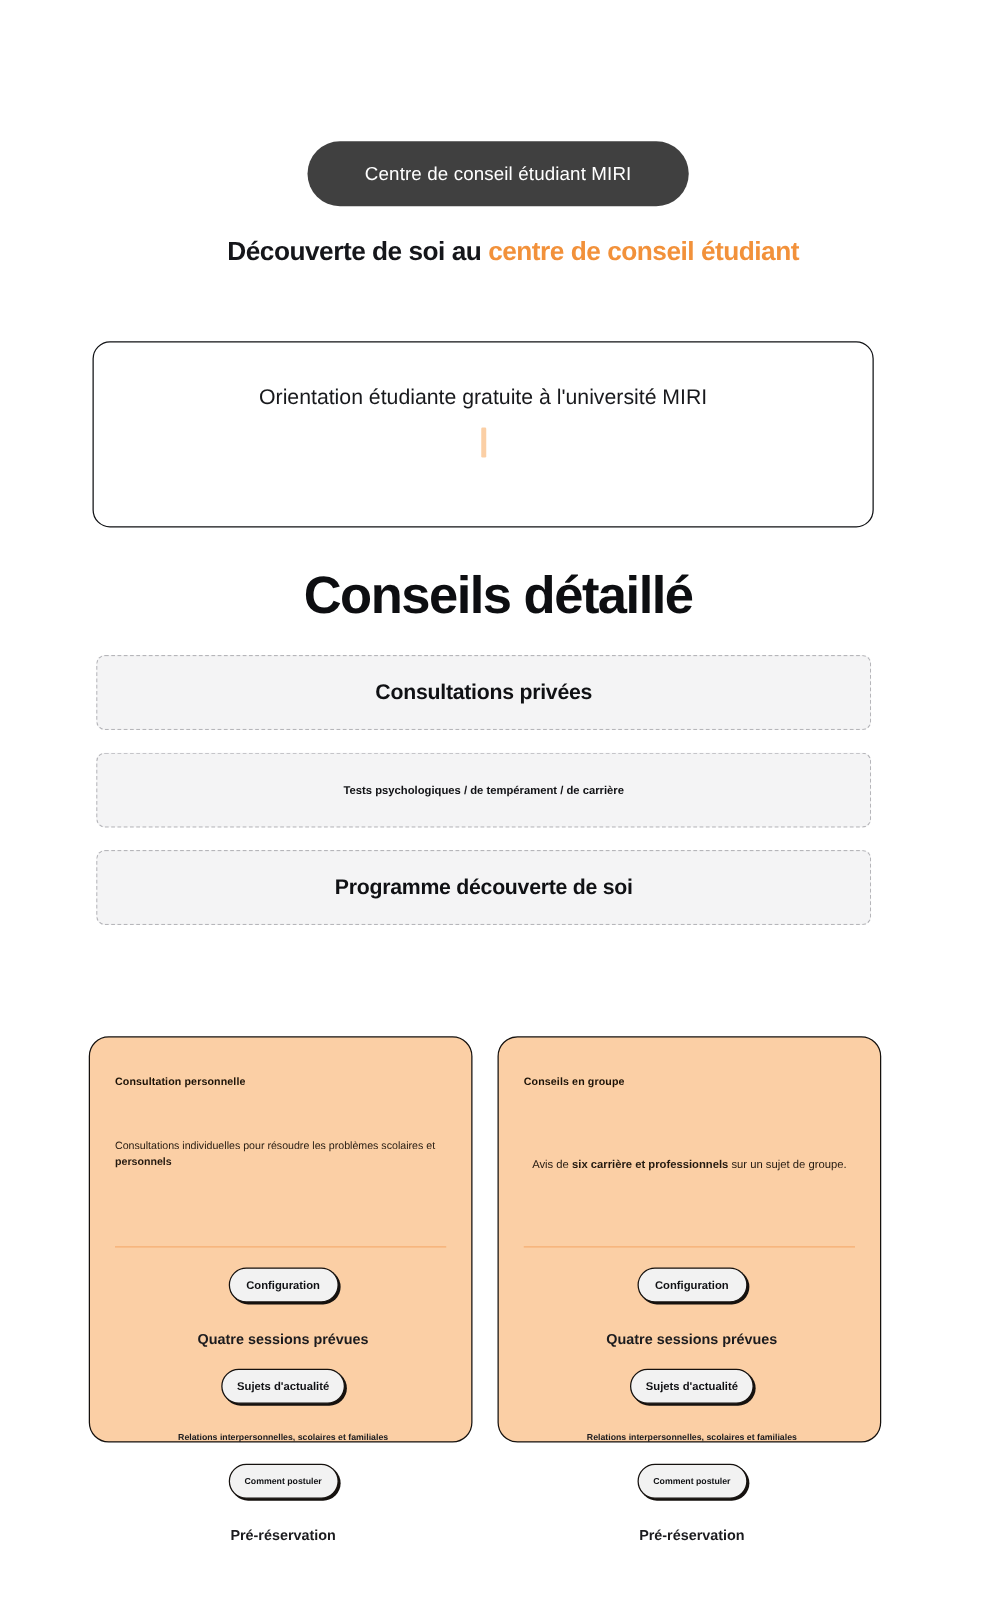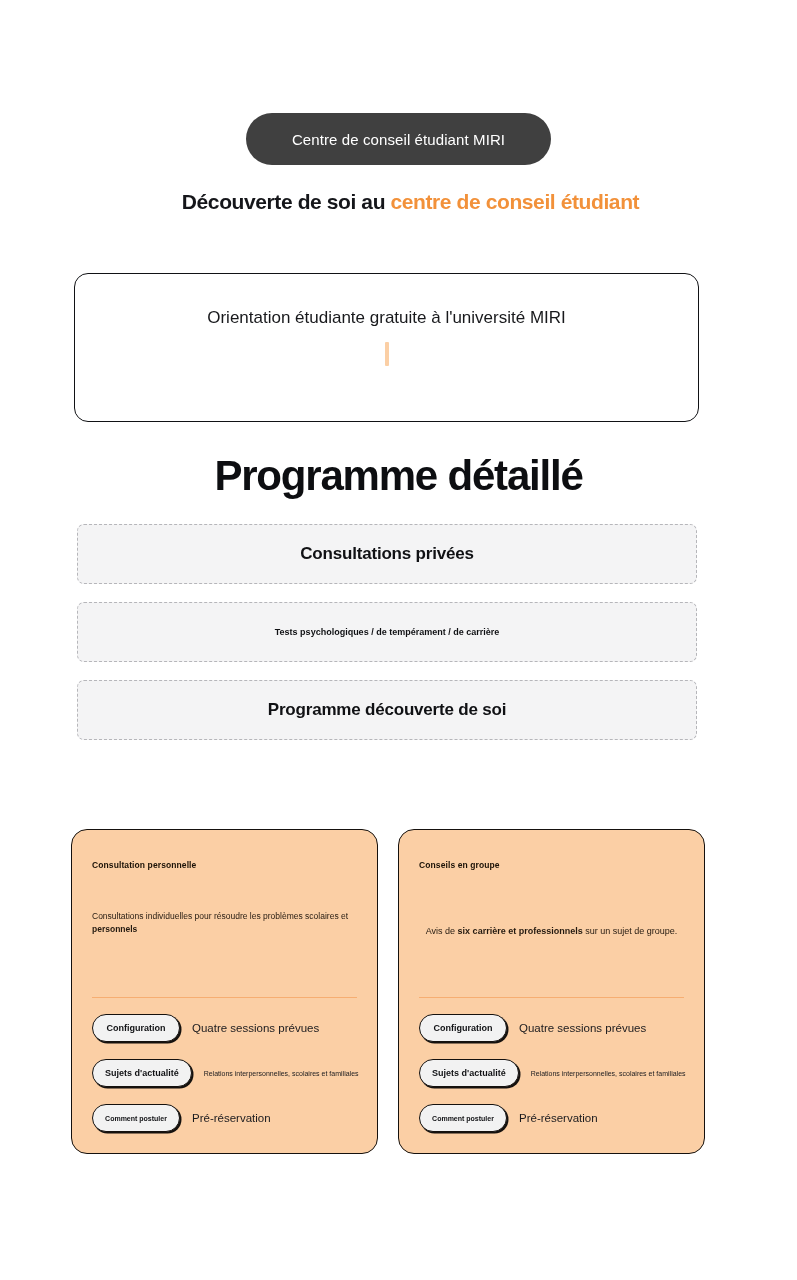--- a/index.html
+++ b/index.html
@@ -191,21 +191,22 @@
     left: 20px;
     right: 16px;
     top: 184px;
     display: flex;
     flex-direction: column;
     gap: 17px;
   }
   .row {
     display: flex;
     align-items: center;
-    gap: 12px;
+    gap: 24px;
+    flex-direction: column;
   }
   .pill {
     flex: 0 0 auto;
     min-width: 88px;
     height: 28px;
     padding: 0 12px;
     border: 1.5px solid #15110e;
     border-radius: 16px;
     background: #f2f2f2;
     box-shadow: 1.5px 1.5px 0 #15110e;
@@ -218,20 +219,21 @@
     font-size: 9px;
     font-weight: 700;
     color: #101114;
     white-space: nowrap;
   }
   .pill-label.tiny { font-size: 7px; }
   .row-value {
     font-size: 11.5px;
     color: #1b1b1e;
     white-space: nowrap;
+    font-weight: bold;
   }
   .row-value.tiny { font-size: 7px; }
 </style>
 </head>
 <body>
 
 <div class="page">
 
   <div class="badge-wrap">
     <button class="badge">Centre de conseil étudiant MIRI</button>
@@ -239,21 +241,21 @@
 
   <div class="subheading">
     <span>Découverte de soi au </span><span class="accent">centre de conseil étudiant</span>
   </div>
 
   <div class="outline-card">
     <div class="outline-card-text">Orientation étudiante gratuite à l'université MIRI</div>
     <div class="caret"></div>
   </div>
 
-  <div class="big-title">Programme détaillé</div>
+  <div class="big-title">Conseils détaillé</div>
 
   <div class="program-list">
     <div class="program-item">
       <span class="label">Consultations privées</span>
     </div>
     <div class="program-item small">
       <span class="label">Tests psychologiques / de tempérament / de carrière</span>
     </div>
     <div class="program-item">
       <span class="label">Programme découverte de soi</span>

